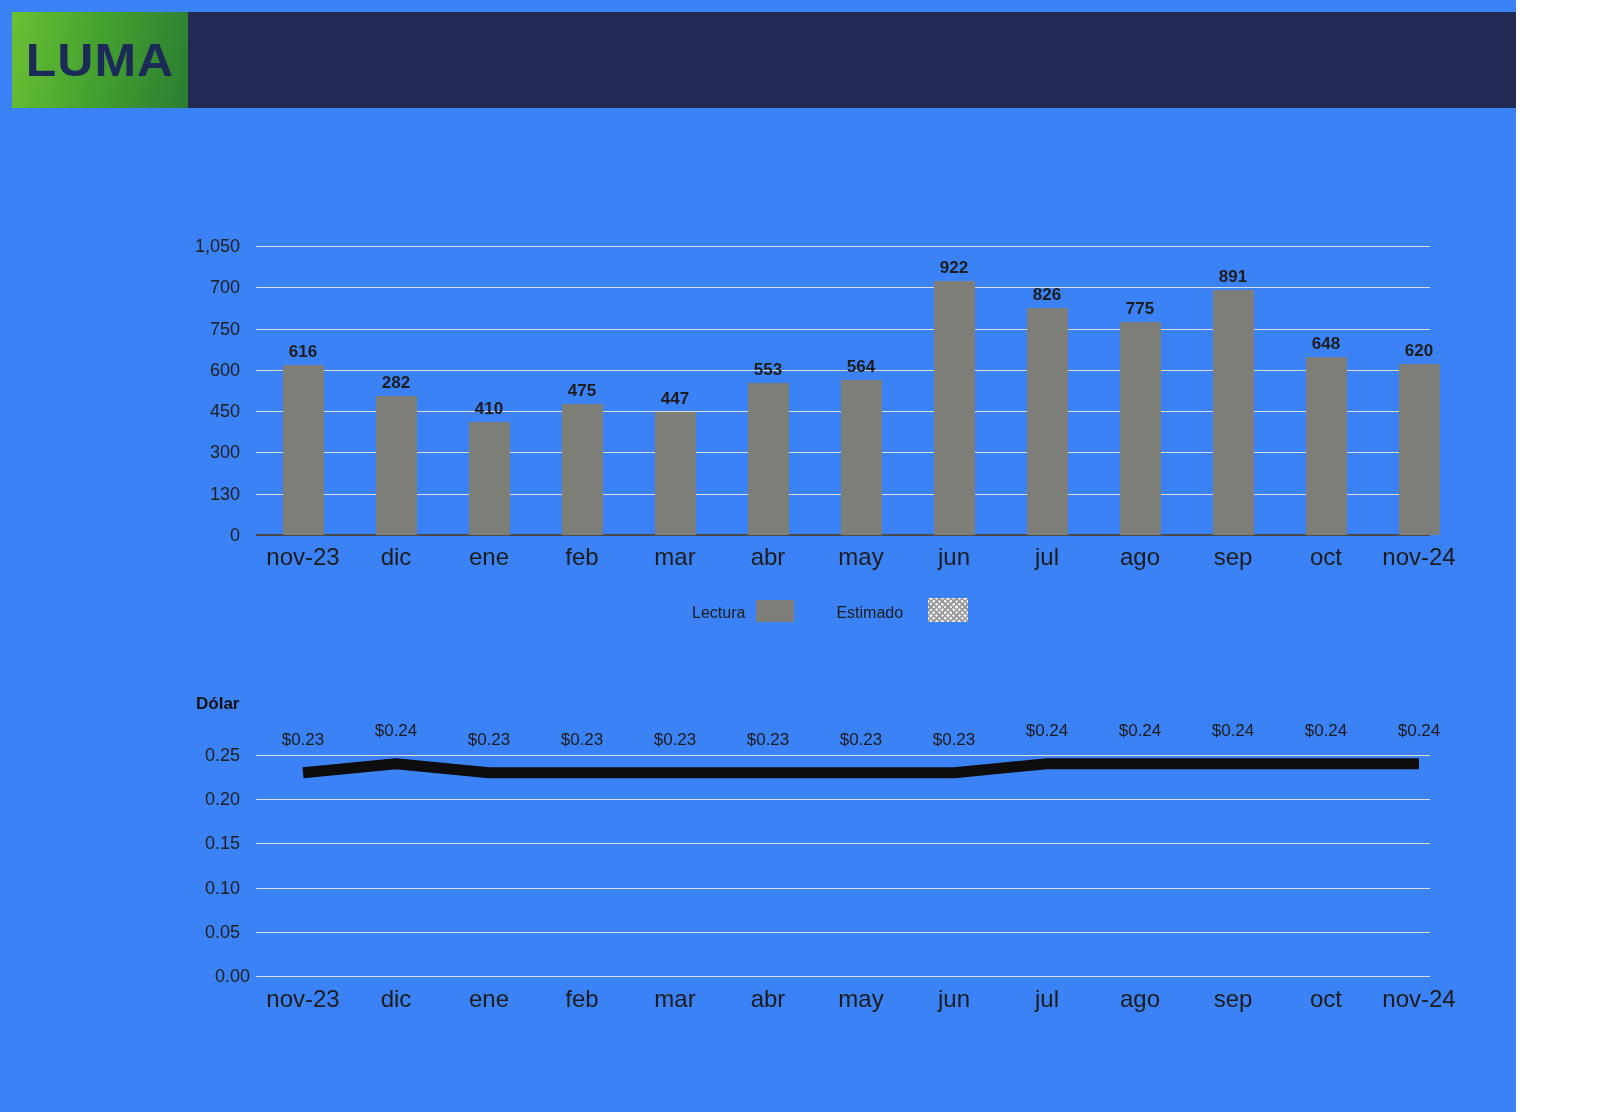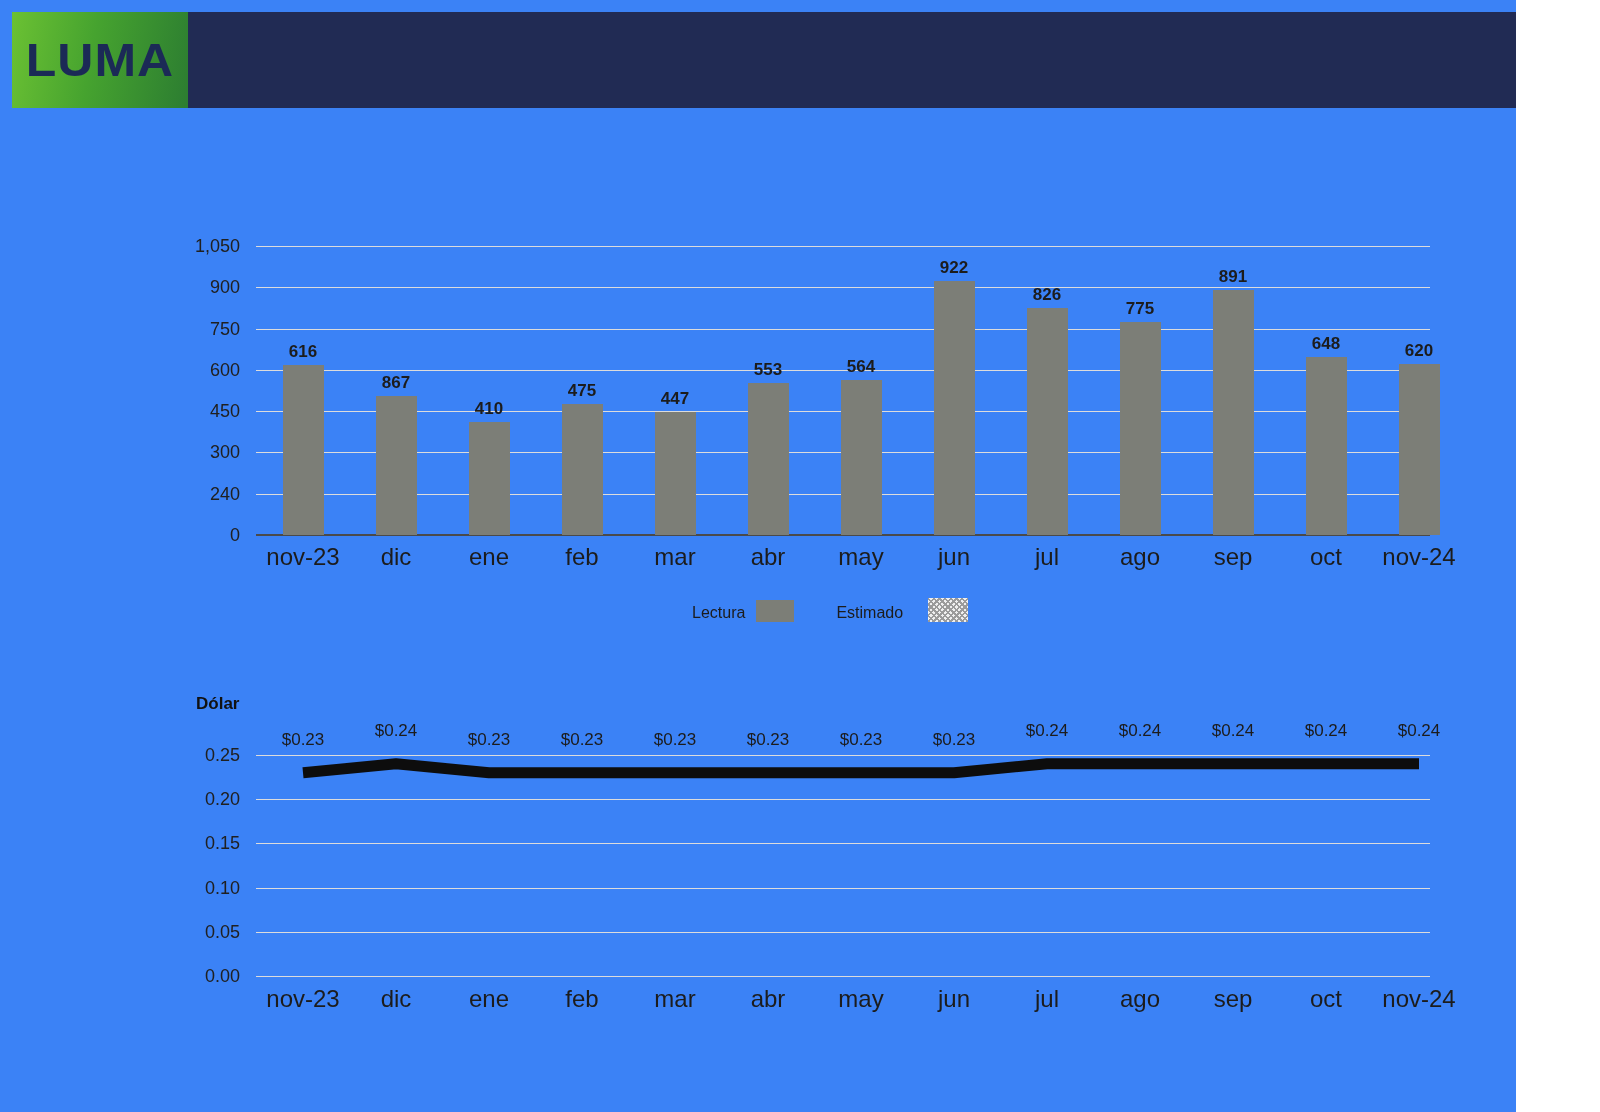--- a/index.html
+++ b/index.html
@@ -71,38 +71,38 @@
     <div class="logo-box">
       <span class="logo-text">LUMA</span>
     </div>
   </div>
 
 
   <div class="layer" id="bar-layer">
       <div class="axis-base" style="left: 256px; top: 534px; width: 1174px;"></div>
       <div class="ytick" style="left: 170px; top: 535px;">0</div>
       <div class="gridline" style="left: 256px; top: 493.714px; width: 1174px;"></div>
-      <div class="ytick" style="left: 170px; top: 493.714px;">240</div>
+      <div class="ytick" style="left: 170px; top: 493.714px;">130</div>
       <div class="gridline" style="left: 256px; top: 452.429px; width: 1174px;"></div>
       <div class="ytick" style="left: 170px; top: 452.429px;">300</div>
       <div class="gridline" style="left: 256px; top: 411.143px; width: 1174px;"></div>
       <div class="ytick" style="left: 170px; top: 411.143px;">450</div>
       <div class="gridline" style="left: 256px; top: 369.857px; width: 1174px;"></div>
       <div class="ytick" style="left: 170px; top: 369.857px;">600</div>
       <div class="gridline" style="left: 256px; top: 328.571px; width: 1174px;"></div>
       <div class="ytick" style="left: 170px; top: 328.571px;">750</div>
       <div class="gridline" style="left: 256px; top: 287.286px; width: 1174px;"></div>
-      <div class="ytick" style="left: 170px; top: 287.286px;">900</div>
+      <div class="ytick" style="left: 170px; top: 287.286px;">700</div>
       <div class="gridline" style="left: 256px; top: 246px; width: 1174px;"></div>
       <div class="ytick" style="left: 170px; top: 246px;">1,050</div>
       <div class="bar" style="left: 282.5px; top: 365px; width: 41px; height: 170px;"></div>
       <div class="bar-label" style="left: 303px; top: 342px;">616</div>
       <div class="xtick" style="left: 303px; top: 543px;">nov-23</div>
       <div class="bar" style="left: 375.5px; top: 396px; width: 41px; height: 139px;"></div>
-      <div class="bar-label" style="left: 396px; top: 373px;">867</div>
+      <div class="bar-label" style="left: 396px; top: 373px;">282</div>
       <div class="xtick" style="left: 396px; top: 543px;">dic</div>
       <div class="bar" style="left: 468.5px; top: 422px; width: 41px; height: 113px;"></div>
       <div class="bar-label" style="left: 489px; top: 399px;">410</div>
       <div class="xtick" style="left: 489px; top: 543px;">ene</div>
       <div class="bar" style="left: 561.5px; top: 404px; width: 41px; height: 131px;"></div>
       <div class="bar-label" style="left: 582px; top: 381px;">475</div>
       <div class="xtick" style="left: 582px; top: 543px;">feb</div>
       <div class="bar" style="left: 654.5px; top: 412px; width: 41px; height: 123px;"></div>
       <div class="bar-label" style="left: 675px; top: 389px;">447</div>
       <div class="xtick" style="left: 675px; top: 543px;">mar</div>
@@ -137,21 +137,21 @@
     <span class="swatch-solid"></span>
     <span class="lg-label lg-label2">Estimado</span>
     <span class="swatch-hatch"></span>
   </div>
 
 
   <div class="dolar-label">Dólar</div>
 
   <div class="layer" id="line-layer">
       <div class="gridline" style="left: 256px; top: 976px; width: 1174px;"></div>
-      <div class="ytick" style="left: 170px; top: 976px;">0.00</div>
+      <div class="ytick" style="left: 180px; top: 976px;">0.00</div>
       <div class="gridline" style="left: 256px; top: 931.8px; width: 1174px;"></div>
       <div class="ytick" style="left: 170px; top: 931.8px;">0.05</div>
       <div class="gridline" style="left: 256px; top: 887.6px; width: 1174px;"></div>
       <div class="ytick" style="left: 170px; top: 887.6px;">0.10</div>
       <div class="gridline" style="left: 256px; top: 843.4px; width: 1174px;"></div>
       <div class="ytick" style="left: 170px; top: 843.4px;">0.15</div>
       <div class="gridline" style="left: 256px; top: 799.2px; width: 1174px;"></div>
       <div class="ytick" style="left: 170px; top: 799.2px;">0.20</div>
       <div class="gridline" style="left: 256px; top: 755px; width: 1174px;"></div>
       <div class="ytick" style="left: 170px; top: 755px;">0.25</div>

